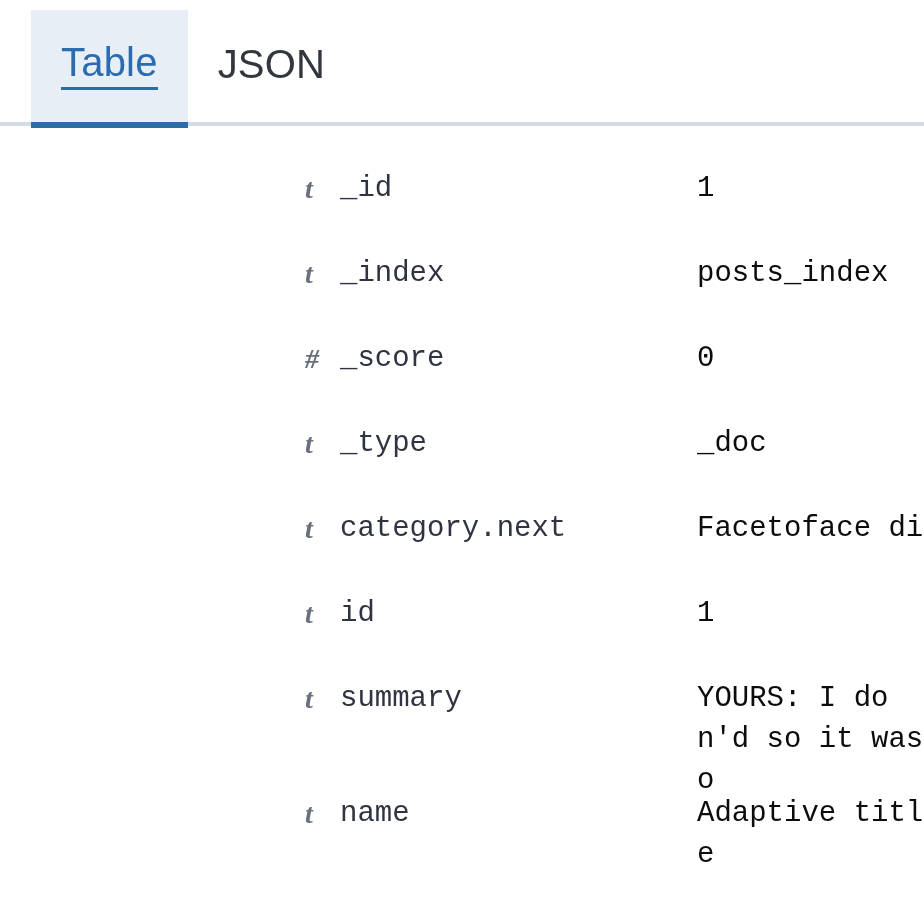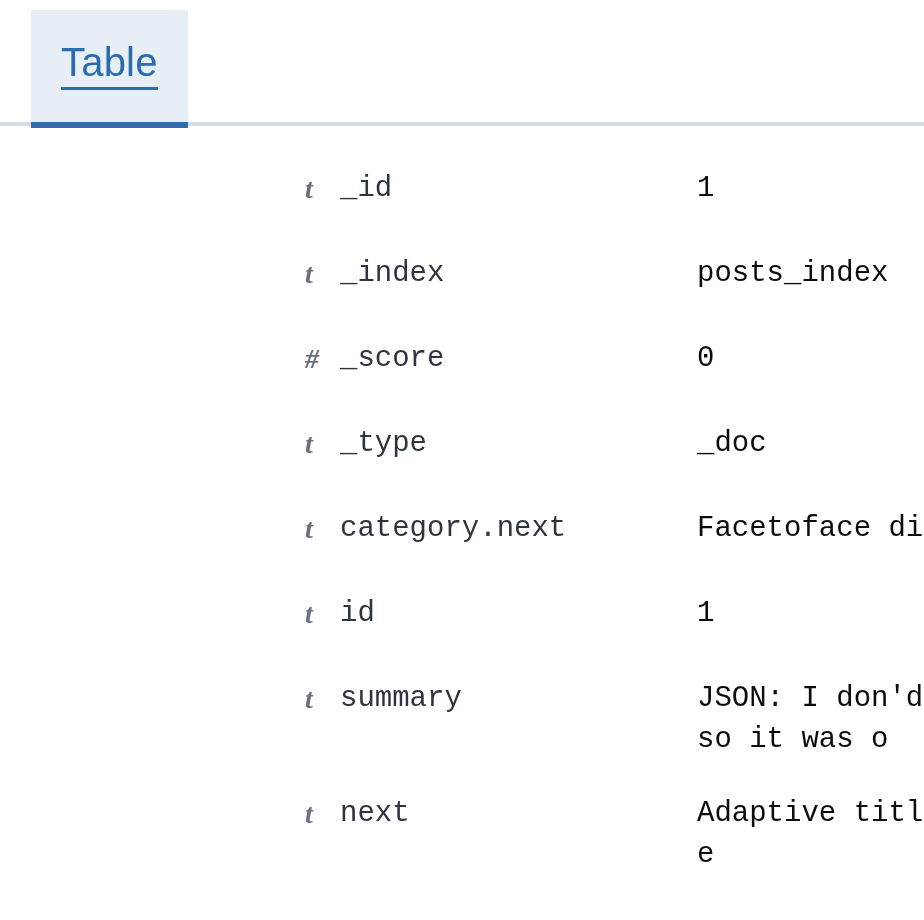--- a/index.html
+++ b/index.html
@@ -145,20 +145,23 @@
 <body>
 
 <div id="app">
 
   <div class="tabbar">
     <div class="tabbar-rule"></div>
     <div class="tabs">
       <div class="tab active">
         <span class="tab-label">Table</span>
       </div>
+      <div class="tab inactive">
+        <span class="tab-label">JSON</span>
+      </div>
     </div>
   </div>
 
   <div class="fields" id="fields-container">
       <div class="field-row" style="top: 42px;">
         <div class="type-icon">t</div>
         <div class="field-name">_id</div>
         <div class="field-value">1</div>
       </div>
       <div class="field-row" style="top: 127px;">
@@ -182,22 +185,22 @@
         <div class="field-value">Facetoface di</div>
       </div>
       <div class="field-row" style="top: 467px;">
         <div class="type-icon">t</div>
         <div class="field-name">id</div>
         <div class="field-value">1</div>
       </div>
       <div class="field-row" style="top: 552px;">
         <div class="type-icon">t</div>
         <div class="field-name">summary</div>
-        <div class="field-value">JSON: I don'd so it was o</div>
+        <div class="field-value">YOURS: I don'd so it was o</div>
       </div>
       <div class="field-row" style="top: 667px;">
         <div class="type-icon">t</div>
-        <div class="field-name">next</div>
+        <div class="field-name">name</div>
         <div class="field-value">Adaptive title</div>
       </div>
     </div>
 
 </div>
 
 </body></html>

